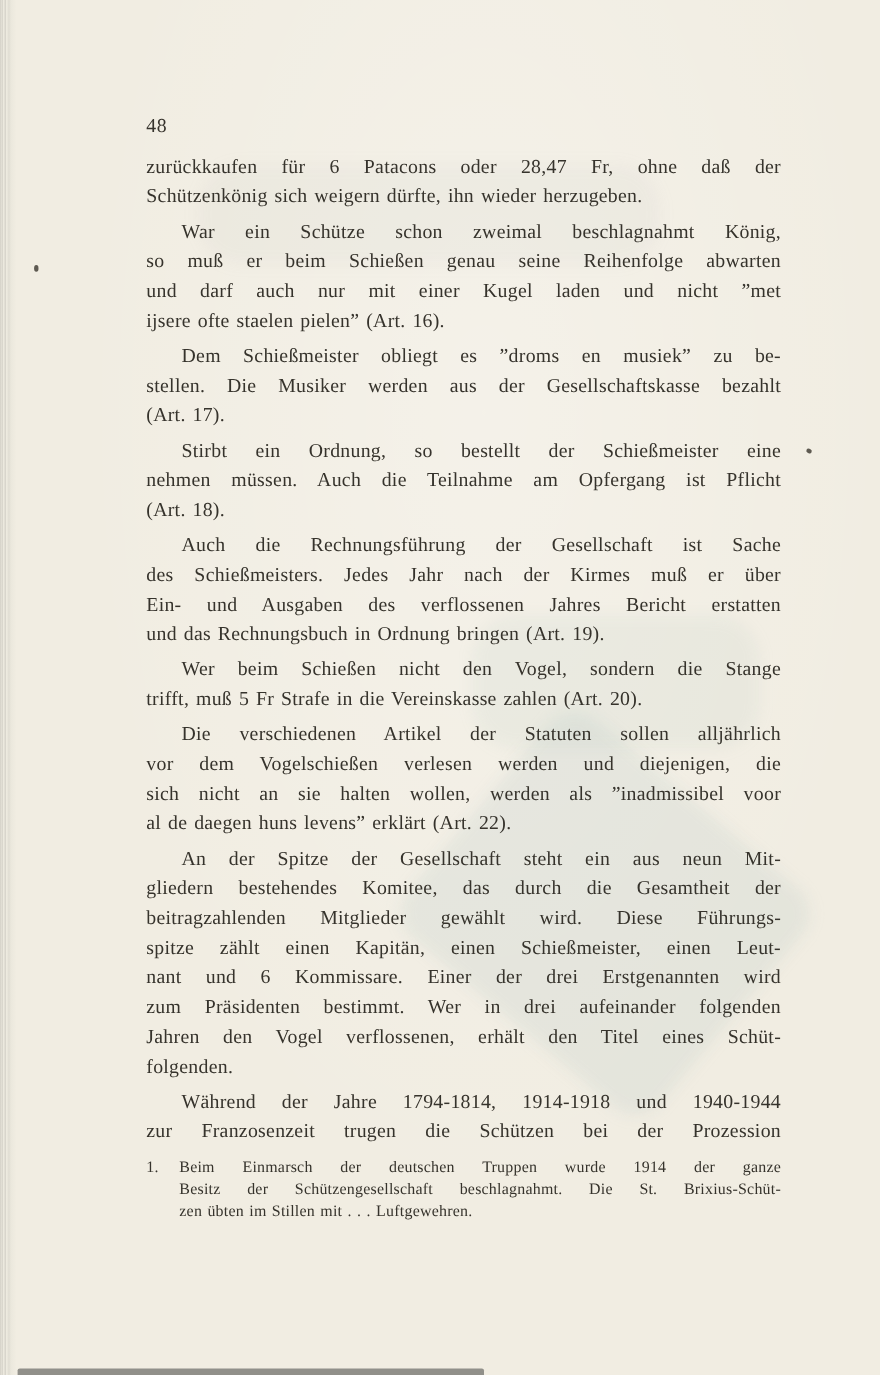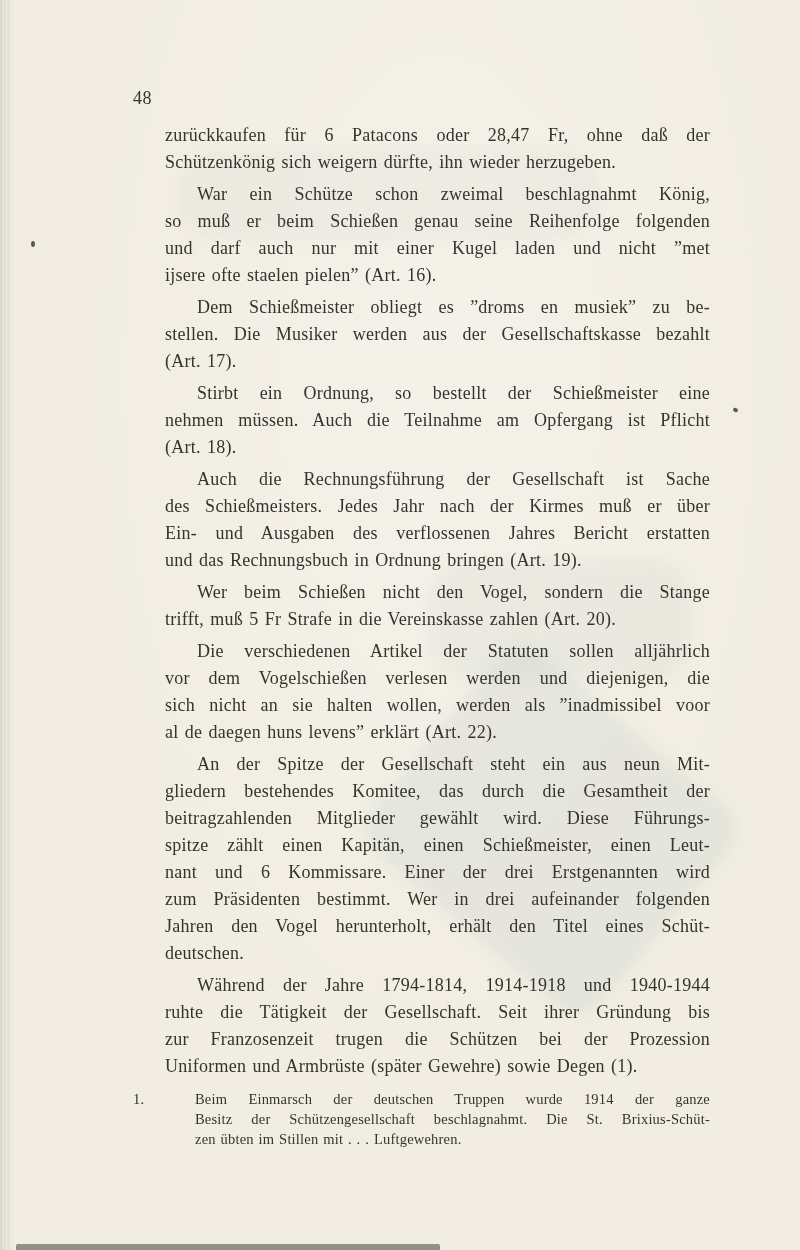--- a/index.html
+++ b/index.html
@@ -63,21 +63,21 @@
     border-radius: 2px 2px 0 0;
   }
 
   .speck { position: absolute; background: #5e5a51; border-radius: 50%; }
   .speck-left  { left: 31px;  top: 241px; width: 4px; height: 6px; }
   .speck-right { left: 733px; top: 408px; width: 5px; height: 4px; transform: rotate(25deg); border-radius: 2px; }
 
   
   .content {
     position: absolute;
-    left: 133px; top: 88px;
+    left: 133px; top: 104px;
     width: 577px;
     color: #36332c;
   }
   .page-number {
     font-size: 18px;
     line-height: 20px;
     letter-spacing: 0.5px;
     margin-bottom: 14px;
   }
   .text-block {
@@ -85,21 +85,20 @@
     line-height: 27px;
     letter-spacing: 0.25px;
     word-spacing: 1.5px;
   }
   .para { margin: 0 0 0 0; }
   .para + .para { margin-top: 5px; }
   .line {
     text-align: justify;
     text-align-last: justify;
     white-space: normal;
-    margin-left: 32px;
   }
   .line.last { text-align-last: left; }
   .para.indent .line.first { text-indent: 32px; }
 
   .footnote {
     position: relative;
     margin-top: 9px;
     padding-left: 30px;
     font-size: 14.5px;
     line-height: 20px;
@@ -127,21 +126,21 @@
   <div class="content">
     <div class="page-number">48</div>
 
     <div class="text-block">
         <div class="para">
           <div class="line first">zurückkaufen für 6 Patacons oder 28,47 Fr, ohne daß der</div>
           <div class="line last">Schützenkönig sich weigern dürfte, ihn wieder herzugeben.</div>
         </div>
         <div class="para indent">
           <div class="line first">War ein Schütze schon zweimal beschlagnahmt König,</div>
-          <div class="line">so muß er beim Schießen genau seine Reihenfolge folgenden</div>
+          <div class="line">so muß er beim Schießen genau seine Reihenfolge abwarten</div>
           <div class="line">und darf auch nur mit einer Kugel laden und nicht ”met</div>
           <div class="line last">ijsere ofte staelen pielen” (Art. 16).</div>
         </div>
         <div class="para indent">
           <div class="line first">Dem Schießmeister obliegt es ”droms en musiek” zu be-</div>
           <div class="line">stellen. Die Musiker werden aus der Gesellschaftskasse bezahlt</div>
           <div class="line last">(Art. 17).</div>
         </div>
         <div class="para indent">
           <div class="line first">Stirbt ein Ordnung, so bestellt der Schießmeister eine</div>
@@ -164,28 +163,26 @@
           <div class="line">sich nicht an sie halten wollen, werden als ”inadmissibel voor</div>
           <div class="line last">al de daegen huns levens” erklärt (Art. 22).</div>
         </div>
         <div class="para indent">
           <div class="line first">An der Spitze der Gesellschaft steht ein aus neun Mit-</div>
           <div class="line">gliedern bestehendes Komitee, das durch die Gesamtheit der</div>
           <div class="line">beitragzahlenden Mitglieder gewählt wird. Diese Führungs-</div>
           <div class="line">spitze zählt einen Kapitän, einen Schießmeister, einen Leut-</div>
           <div class="line">nant und 6 Kommissare. Einer der drei Erstgenannten wird</div>
           <div class="line">zum Präsidenten bestimmt. Wer in drei aufeinander folgenden</div>
-          <div class="line">Jahren den Vogel herunterholt, erhält den Titel eines Schüt-</div>
-          <div class="line last">deutschen.</div>
+          <div class="line">Jahren den Vogel verflossenen, erhält den Titel eines Schüt-</div>
+          <div class="line last">folgenden.</div>
         </div>
         <div class="para indent">
           <div class="line first">Während der Jahre 1794-1814, 1914-1918 und 1940-1944</div>
-          <div class="line">ruhte die Tätigkeit der Gesellschaft. Seit ihrer Gründung bis</div>
           <div class="line">zur Franzosenzeit trugen die Schützen bei der Prozession</div>
-          <div class="line last">Uniformen und Armbrüste (später Gewehre) sowie Degen (1).</div>
         </div>
       </div>
 
     <div class="footnote">
       <span class="fn-marker">1.</span>
       <div id="fn-lines">
           <div class="line first">Beim Einmarsch der deutschen Truppen wurde 1914 der ganze</div>
           <div class="line">Besitz der Schützengesellschaft beschlagnahmt. Die St. Brixius-Schüt-</div>
           <div class="line last">zen übten im Stillen mit . . . Luftgewehren.</div>
         </div>

